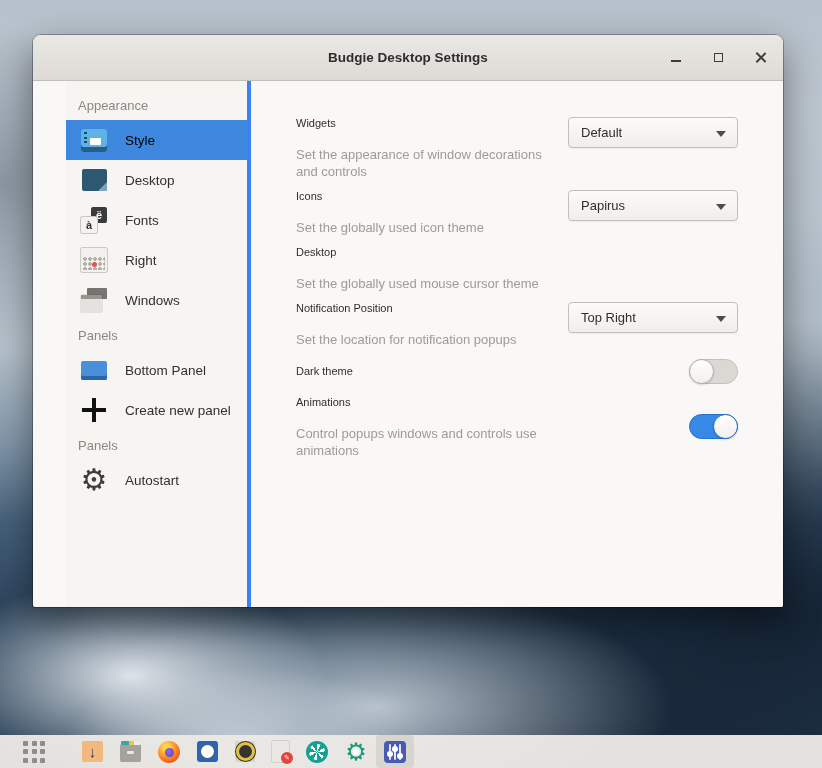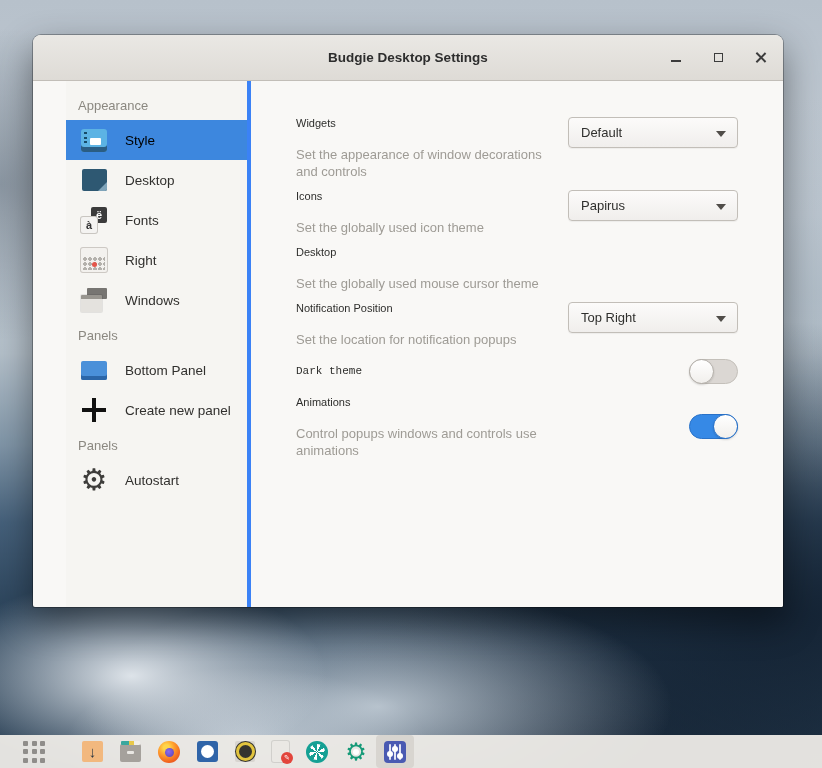--- a/index.html
+++ b/index.html
@@ -84,21 +84,21 @@
   .ic-plus::after { content:""; position:absolute; left:10px; top:0; width:4px; height:24px; background:#111; }
   .ic-gear { font-size:30px; line-height:26px; color:#3e3d3b; }
   .ic-gear::after { content:"⚙"; }
 
   
   .main { flex:1; background:#f9f8f6; padding:34px 45px 0 45px; }
   .row { display:flex; justify-content:space-between; margin-bottom:8px; }
   .row.dd { align-items:flex-start; min-height:38px; }
   .row.r1 { min-height:56px; }
   .row.tg { align-items:center; }
-  .row.r5 { min-height:30px;font-family:Liberation Mono, monospace; }
+  .row.r5 { min-height:30px; }
   .row.r6 { min-height:56px; }
   .row-text { width:262px; }
   .row-title { font-size:11px; color:#2e2e2c; line-height:17px; }
   .row-desc { font-size:13px; color:#9e9b95; line-height:17px; margin-top:14px; }
   .row-desc:empty { display:none; }
 
   .dropdown { width:170px; height:31px; margin-top:2px; border:1px solid #c2beb8; border-radius:4px;
     background:linear-gradient(#fcfbfa,#f0eeec); box-shadow:0 1px 1px rgba(0,0,0,0.05);
     display:flex; align-items:center; justify-content:space-between; padding:0 11px 0 12px; cursor:default; }
   .dd-value { font-size:13px; color:#2f2f2d; }

